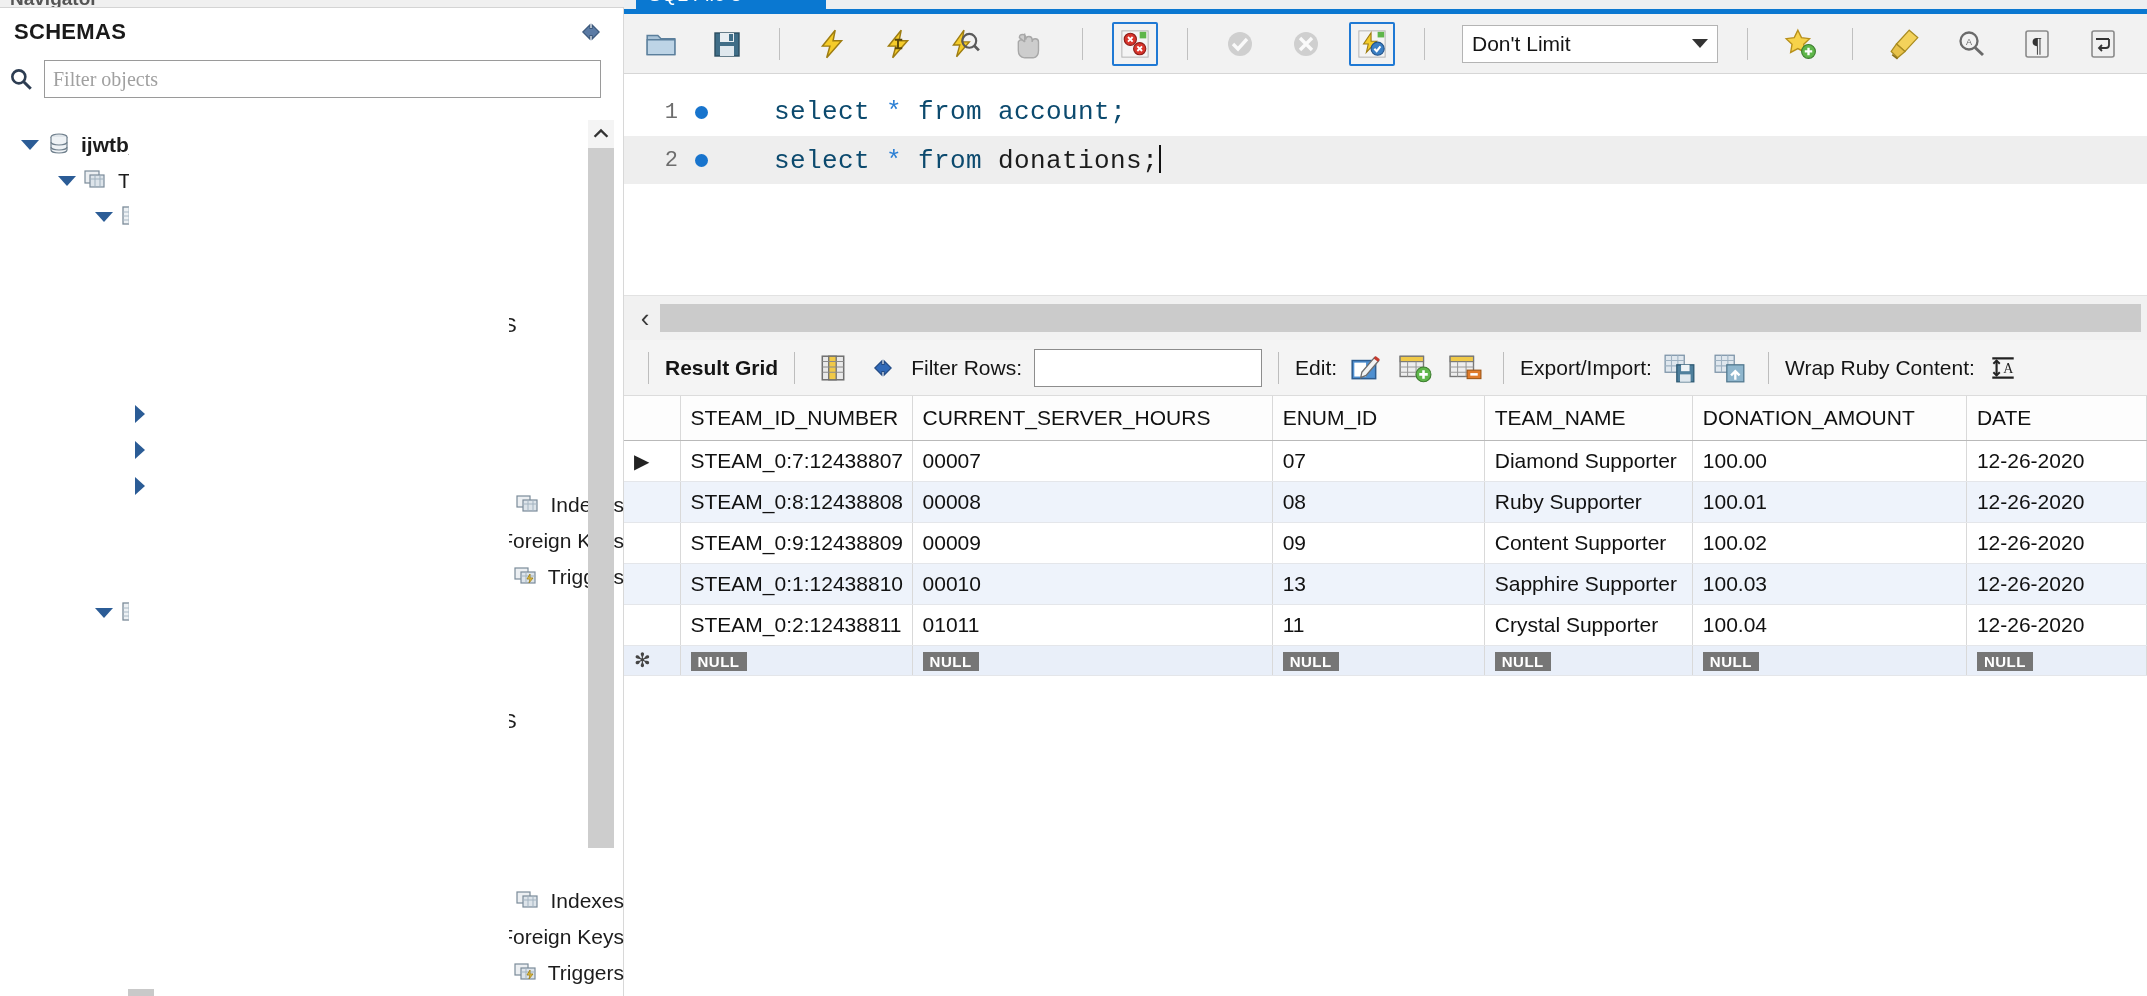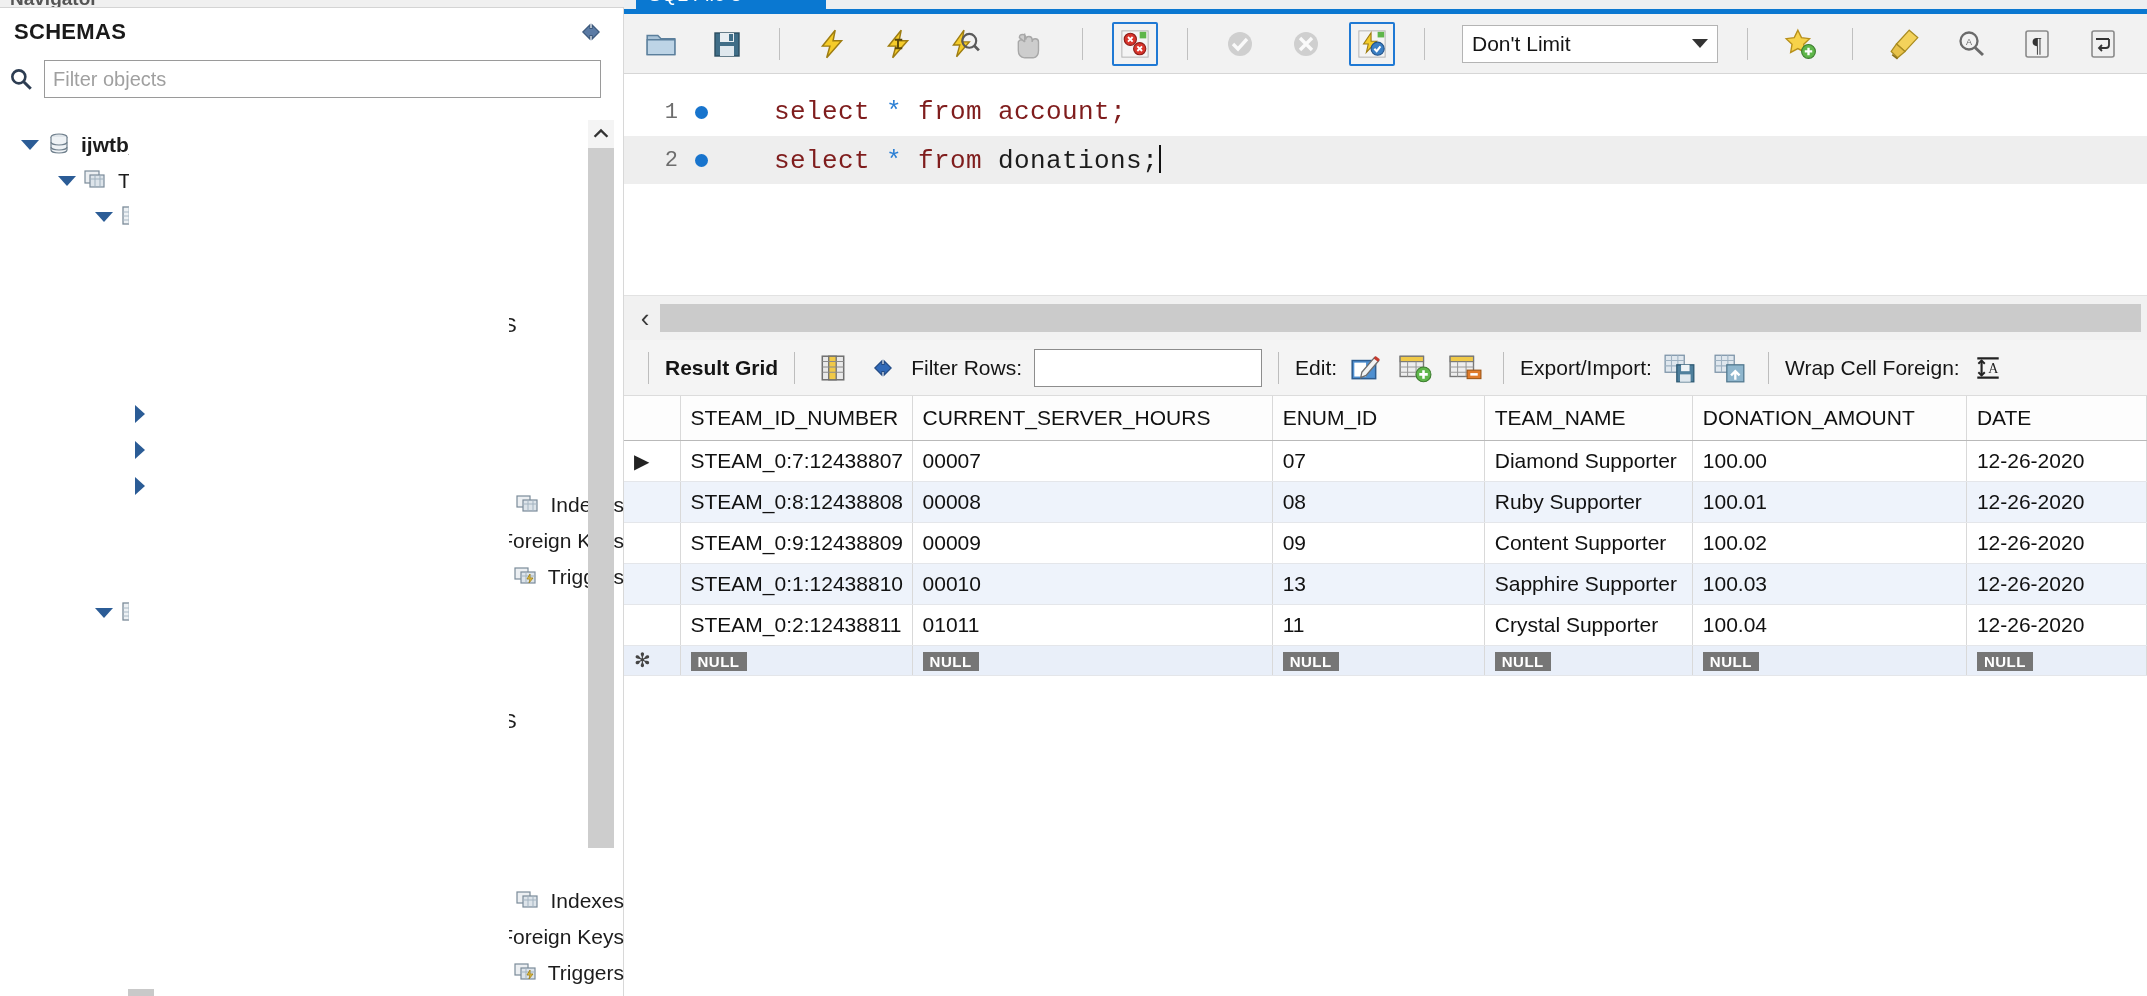--- a/index.html
+++ b/index.html
@@ -42,21 +42,21 @@
 
   .filter-row {
     display: flex; align-items: center; gap: 10px;
     padding: 0 22px 0 8px; height: 46px;
   }
   .search-ic { width: 26px; height: 26px; flex: 0 0 26px; }
   .filter-input {
     flex: 1; height: 38px;
     border: 1px solid #9a9a9a; background: #fff;
     font-size: 20px; color: #737373; padding: 0 8px;
-    font-family: Liberation Sans, sans-serif;
+    font-family: Liberation Serif, serif;
   }
   .filter-input::placeholder { color: #a0a0a0; }
 
   .tree {
     position: absolute; top: 104px; left: 0;
     width: 624px; height: 892px;
     overflow: hidden;
     padding-top: 22px;
   }
   .tnode {
@@ -166,21 +166,21 @@
   }
   .bullet i {
     width: 13px; height: 13px; border-radius: 50%;
     background: #1874cd; display: block;
   }
   .code {
     font-family: "Liberation Mono", monospace;
     font-size: 26px; white-space: pre; padding-left: 58px;
     letter-spacing: .4px;
   }
-  .kw { color: #7f1d1d; }
+  .kw { color: #0c4a6e; }
   .op { color: #2b7fd4; }
   .tbl-hi { color: #1c1c1c; }
   .caret-bar {
     display:inline-block; width: 2px; height: 28px;
     background: #111; vertical-align: -5px; margin-left: 1px;
   }
 
   
   .splitter {
     height: 44px; background: #f1f1f1;
@@ -719,21 +719,21 @@
       <span class="rbtn">
         <svg viewBox="0 0 32 30" width="34" height="32">
           <rect x="2" y="3" width="18" height="16" fill="#dfe7ee" stroke="#7d94a8" stroke-width="1.2"></rect>
           <path d="M2 8 h18 M2 13 h18 M8 3 v16 M14 3 v16" stroke="#9fb2c2" stroke-width="1"></path>
           <rect x="13" y="12" width="16" height="16" fill="#8fb6cd" stroke="#51788f" stroke-width="1.2"></rect>
           <path d="M21 26 v-8 M17 22 l4 -4 l4 4" fill="none" stroke="#fff" stroke-width="2.2"></path>
         </svg>
       </span>
 
       <span class="rsep"></span>
-      <span class="res-label">Wrap Cell Foreign:</span>
+      <span class="res-label">Wrap Ruby Content:</span>
 
       <span class="rbtn">
         <svg viewBox="0 0 28 26" width="30" height="28">
           <path d="M4 4 h20 M4 22 h20" stroke="#222" stroke-width="2"></path>
           <path d="M8 6 v14" stroke="#222" stroke-width="2"></path>
           <path d="M5 9 l3 -3 l3 3 M5 17 l3 3 l3 -3" fill="none" stroke="#222" stroke-width="1.8"></path>
           <text x="19" y="18" font-size="13" text-anchor="middle" fill="#222" font-family="Liberation Serif, serif">A</text>
         </svg>
       </span>
     </div>

